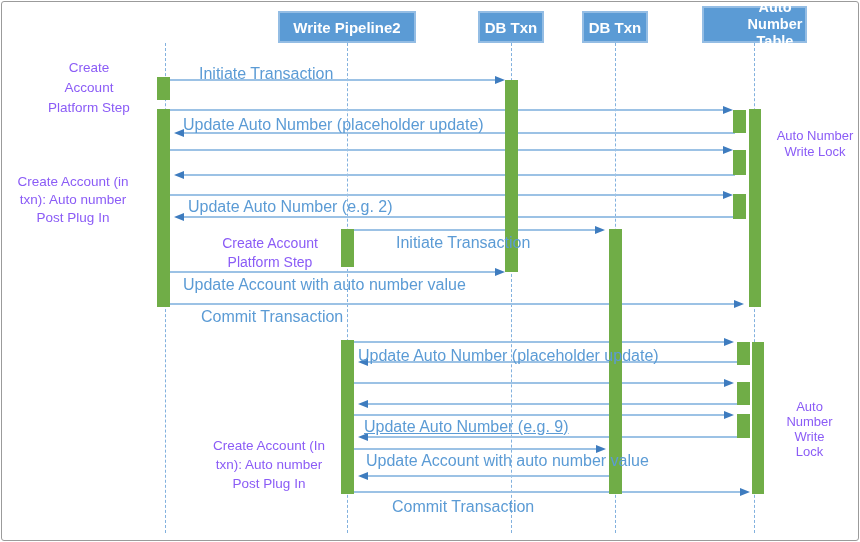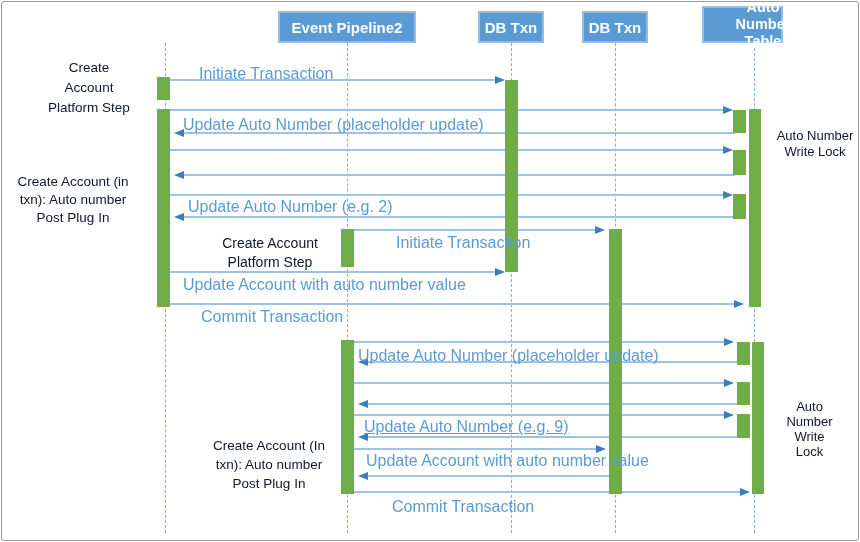--- a/index.html
+++ b/index.html
@@ -13,41 +13,41 @@
     text-align:center;color:#fff;font-weight:bold;font-size:15px;line-height:17px;
     background:#5B9BD5;border:2px solid #94bde4;box-sizing:border-box;
   }
   .lifeline{position:absolute;z-index:0;width:0;border-left:1.5px dashed #82b1de;}
   .bar{position:absolute;z-index:2;background:#70AD47;}
   .msg-line{position:absolute;z-index:1;height:1.5px;background:#9CC2E5;}
   .arrow{position:absolute;z-index:3;width:0;height:0;border-top:4.5px solid transparent;border-bottom:4.5px solid transparent;}
   .arrow.right{border-left:10px solid #3E7CBF;}
   .arrow.left{border-right:10px solid #3E7CBF;}
   .msg-label{position:absolute;z-index:4;color:#5B9BD5;font-size:16px;white-space:nowrap;}
-  .side-label{position:absolute;z-index:4;color:#0f172a;text-align:center;}
+  .side-label{position:absolute;z-index:4;color:#8b5cf6;text-align:center;}
 </style>
 </head>
 <body>
 
 <div class="canvas">
     <div class="lifeline" style="left: 163px; top: 41px; height: 490px;"></div>
     <div class="lifeline" style="left: 345px; top: 41px; height: 490px;"></div>
     <div class="actor" style="left: 276px; top: 9px; width: 138px; height: 32px; font-size: 15px;">
-      <span>Event Pipeline2</span>
+      <span>Write Pipeline2</span>
     </div>
     <div class="lifeline" style="left: 509px; top: 41px; height: 490px;"></div>
     <div class="actor" style="left: 476px; top: 9px; width: 66px; height: 32px; font-size: 15px;">
       <span>DB Txn</span>
     </div>
     <div class="lifeline" style="left: 613px; top: 41px; height: 490px;"></div>
     <div class="actor" style="left: 580px; top: 9px; width: 66px; height: 32px; font-size: 15px;">
       <span>DB Txn</span>
     </div>
     <div class="lifeline" style="left: 752px; top: 41px; height: 490px;"></div>
-    <div class="actor" style="left: 700px; top: 4px; width: 81px; height: 37px; font-size: 14.5px; padding-left: 41px;">
+    <div class="actor" style="left: 700px; top: 4px; width: 105px; height: 37px; font-size: 14.5px; padding-left: 41px;">
       <span>Auto Number Table</span>
     </div>
     <div class="msg-line" style="left: 168px; top: 77.25px; width: 326px;"></div>
     <div class="arrow right" style="left: 493px; top: 73.5px;"></div>
     <div class="msg-label" style="left: 197px; top: 63px;">Initiate Transaction</div>
     <div class="msg-line" style="left: 168px; top: 107.25px; width: 554px;"></div>
     <div class="arrow right" style="left: 721px; top: 103.5px;"></div>
     <div class="msg-line" style="left: 181px; top: 130.25px; width: 552px;"></div>
     <div class="arrow left" style="left: 172px; top: 126.5px;"></div>
     <div class="msg-label" style="left: 181px; top: 114px;">Update Auto Number (placeholder update)</div>

